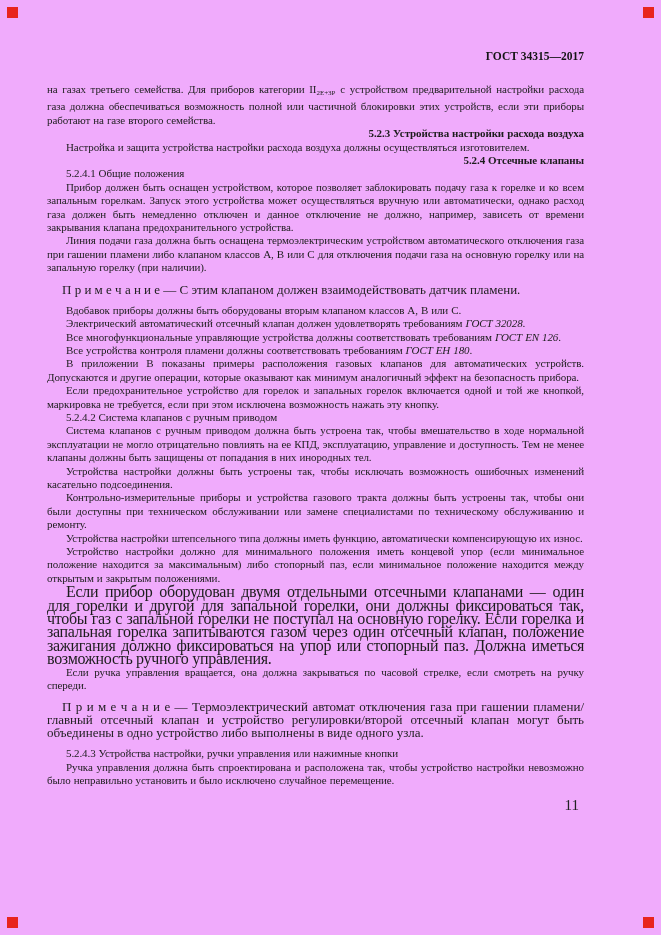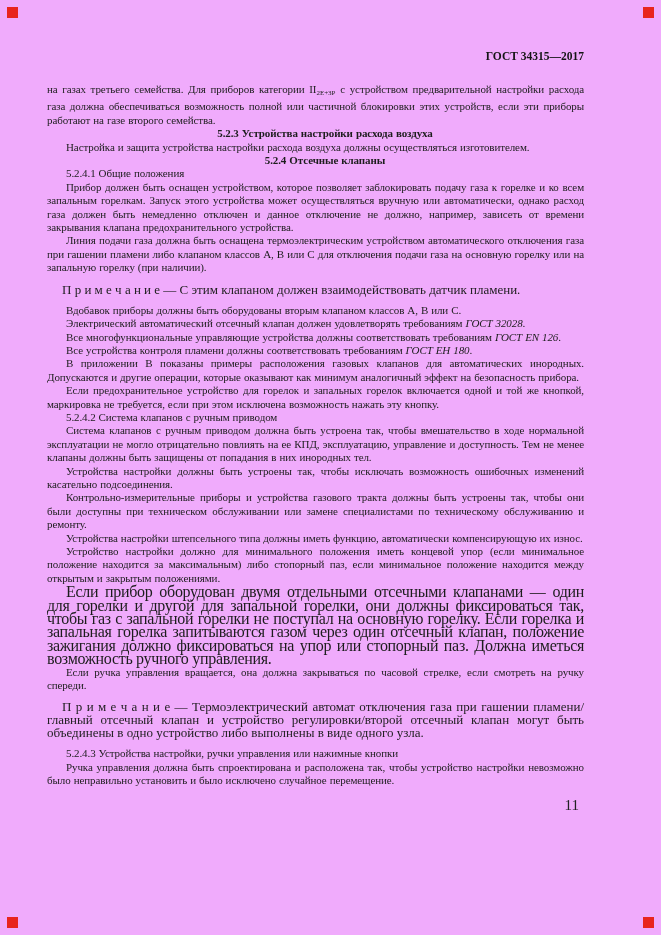--- a/index.html
+++ b/index.html
@@ -39,21 +39,21 @@
   .blk {
     margin: 0;
     font-size: 11px;
     line-height: 13.4px;
     text-align: justify;
     text-indent: 19px;
     letter-spacing: -0.1px;
     word-spacing: 0.4px;
   }
   .blk.first { text-indent: 0; }
-  .blk.h { font-weight: bold; text-align: center; }
+  .blk.h { font-weight: bold; text-align: right; }
   .blk.note {
     font-size: 13px;
     line-height: 13px;
     margin: 8px 0;
     text-indent: 15px;
     letter-spacing: 0;
     word-spacing: 0;
   }
   .blk.tight {
     font-size: 16px;
@@ -91,21 +91,21 @@
         <p class="blk">Настройка и защита устройства настройки расхода воздуха должны осуществляться изготовителем.</p>
         <p class="blk h">5.2.4 Отсечные клапаны</p>
         <p class="blk">5.2.4.1 Общие положения</p>
         <p class="blk">Прибор должен быть оснащен устройством, которое позволяет заблокировать подачу газа к горелке и ко всем запальным горелкам. Запуск этого устройства может осуществляться вручную или автоматически, однако расход газа должен быть немедленно отключен и данное отключение не должно, например, зависеть от времени закрывания клапана предохранительного устройства.</p>
         <p class="blk">Линия подачи газа должна быть оснащена термоэлектрическим устройством автоматического отключения газа при гашении пламени либо клапаном классов А, В или С для отключения подачи газа на основную горелку или на запальную горелку (при наличии).</p>
         <p class="blk note">П р и м е ч а н и е   —   С этим клапаном должен взаимодействовать датчик пламени.</p>
         <p class="blk">Вдобавок приборы должны быть оборудованы вторым клапаном классов А, В или С.</p>
         <p class="blk">Электрический автоматический отсечный клапан должен удовлетворять требованиям <i>ГОСТ 32028</i>.</p>
         <p class="blk">Все многофункциональные управляющие устройства должны соответствовать требованиям <i>ГОСТ EN 126</i>.</p>
         <p class="blk">Все устройства контроля пламени должны соответствовать требованиям <i>ГОСТ ЕН 180</i>.</p>
-        <p class="blk">В приложении В показаны примеры расположения газовых клапанов для автоматических инородных. Допускаются и другие операции, которые оказывают как минимум аналогичный эффект на безопасность прибора.</p>
+        <p class="blk">В приложении В показаны примеры расположения газовых клапанов для автоматических устройств. Допускаются и другие операции, которые оказывают как минимум аналогичный эффект на безопасность прибора.</p>
         <p class="blk">Если предохранительное устройство для горелок и запальных горелок включается одной и той же кнопкой, маркировка не требуется, если при этом исключена возможность нажать эту кнопку.</p>
         <p class="blk">5.2.4.2 Система клапанов с ручным приводом</p>
         <p class="blk">Система клапанов с ручным приводом должна быть устроена так, чтобы вмешательство в ходе нормальной эксплуатации не могло отрицательно повлиять на ее КПД, эксплуатацию, управление и доступность. Тем не менее клапаны должны быть защищены от попадания в них инородных тел.</p>
         <p class="blk">Устройства настройки должны быть устроены так, чтобы исключать возможность ошибочных изменений касательно подсоединения.</p>
         <p class="blk">Контрольно-измерительные приборы и устройства газового тракта должны быть устроены так, чтобы они были доступны при техническом обслуживании или замене специалистами по техническому обслуживанию и ремонту.</p>
         <p class="blk">Устройства настройки штепсельного типа должны иметь функцию, автоматически компенсирующую их износ.</p>
         <p class="blk">Устройство настройки должно для минимального положения иметь концевой упор (если минимальное положение находится за максимальным) либо стопорный паз, если минимальное положение находится между открытым и закрытым положениями.</p>
         <p class="blk tight">Если прибор оборудован двумя отдельными отсечными клапанами — один для горелки и другой для запальной горелки, они должны фиксироваться так, чтобы газ с запальной горелки не поступал на основную горелку. Если горелка и запальная горелка запитываются газом через один отсечный клапан, положение зажигания должно фиксироваться на упор или стопорный паз. Должна иметься возможность ручного управления.</p>
         <p class="blk">Если ручка управления вращается, она должна закрываться по часовой стрелке, если смотреть на ручку спереди.</p>
         <p class="blk note">П р и м е ч а н и е   —   Термоэлектрический автомат отключения газа при гашении пламени/главный отсечный клапан и устройство регулировки/второй отсечный клапан могут быть объединены в одно устройство либо выполнены в виде одного узла.</p>

